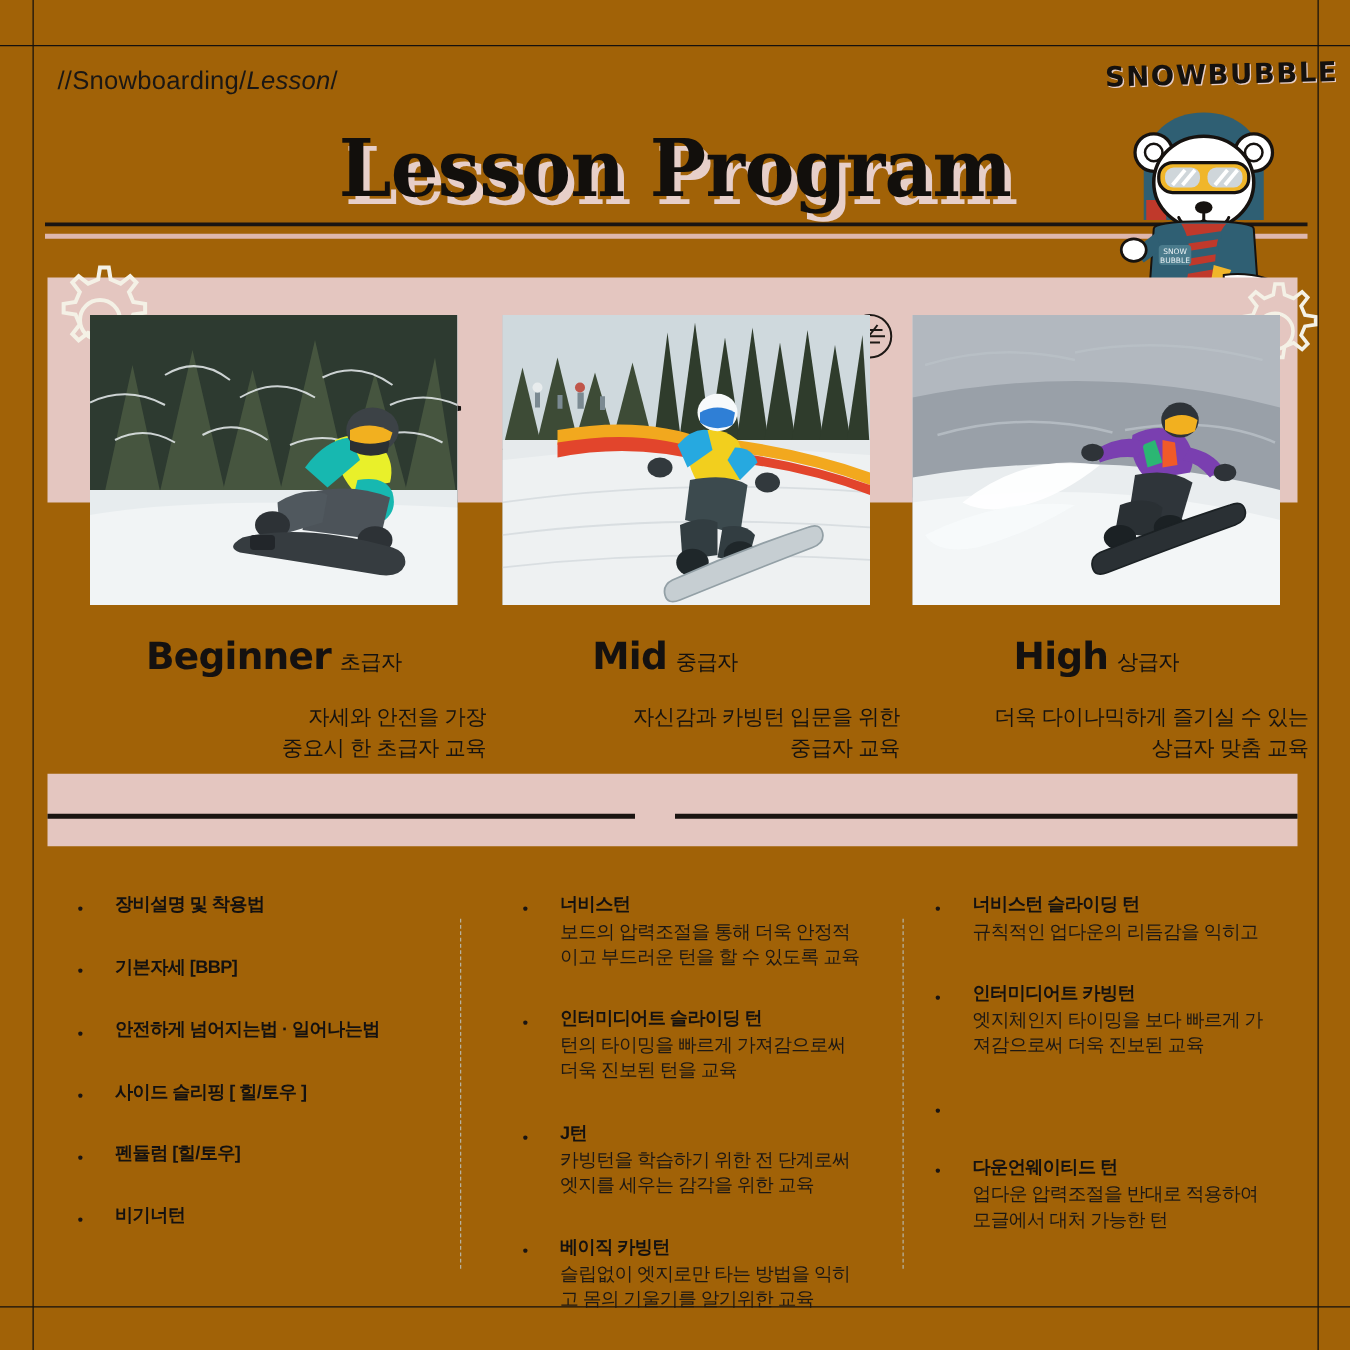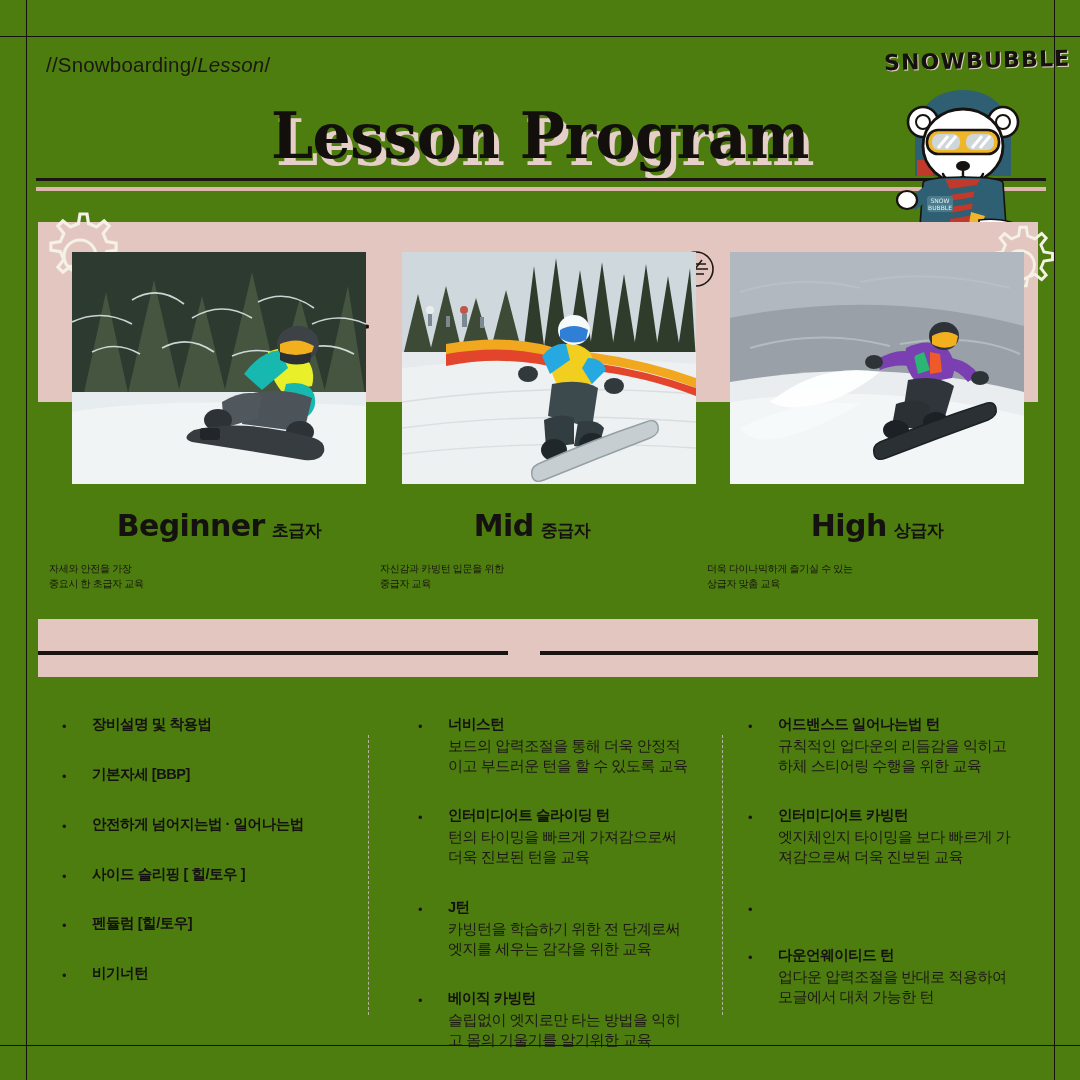--- a/index.html
+++ b/index.html
@@ -7,21 +7,21 @@
   html, body {
     width: 1080px; height: 1080px;
     background: #f0eee2;
     font-family: "Liberation Sans", "DejaVu Sans", sans-serif;
     overflow: hidden;
   }
 
   #page {
     position: relative;
     width: 1080px; height: 1080px;
-    background: #4d7c0f;
+    background: #a16207;
     overflow: hidden;
   }
 
   
   .frame-v-left  { position:absolute; left:26px;  top:0; width:1.4px; height:1080px; background:#15110e; }
   .frame-v-right { position:absolute; left:1054px;top:0; width:1.4px; height:1080px; background:#15110e; }
   .frame-h-top   { position:absolute; left:0; top:36px;   width:1080px; height:1.4px; background:#15110e; }
   .frame-h-bot   { position:absolute; left:0; top:1045px; width:1080px; height:1.4px; background:#15110e; }
 
   
@@ -87,26 +87,26 @@
     white-space:nowrap;
   }
   .lh1 { left:54px; }
   .lh2 { left:367px; }
   .lh3 { left:712px; }
   .level-en {
     font-family:"DejaVu Sans", sans-serif;
     font-weight:700; font-size:30px; color:#141110; letter-spacing:-0.6px;
   }
   .level-ko {
-    font-weight:700; font-size:17px; color:#141110; margin-left:7px;
+    font-weight:400; font-size:17px; color:#141110; margin-left:7px;
     letter-spacing:-0.5px;
   }
   .level-desc {
-    position:absolute; top:562px; width:340px; text-align:left;
-    font-size:10px; line-height:1.45; color:#17130f; font-weight:500;
+    position:absolute; top:562px; width:340px; text-align:right;
+    font-size:17px; line-height:1.45; color:#17130f; font-weight:500;
     letter-spacing:-0.3px;
   }
   .ld1 { left:49px; }
   .ld2 { left:380px; }
   .ld3 { left:707px; }
 
   
   .mid-band  { position:absolute; left:38px; top:619px; width:1000px; height:58px; background:#e4c6c0; }
   .mid-rule-a{ position:absolute; left:38px; top:651px; width:470px; height:3.5px; background:#1a1411; }
   .mid-rule-b{ position:absolute; left:540px;top:651px; width:498px; height:3.5px; background:#1a1411; }
@@ -464,24 +464,23 @@
           <div>고 몸의 기울기를 알기위한 교육</div>
         </div>
       </span>
     </div>
   </div>
 
   <div class="col c3">
     <div class="bullet-item spaced">
       <span class="dot">•</span>
       <span class="b-body">
-        <span class="b-title">어드밴스드 일어나는법 턴</span>
+        <span class="b-title">너비스턴 슬라이딩 턴</span>
         <div class="b-desc">
           <div>규칙적인 업다운의 리듬감을 익히고</div>
-          <div>하체 스티어링 수행을 위한 교육</div>
         </div>
       </span>
     </div>
     <div class="bullet-item spaced">
       <span class="dot">•</span>
       <span class="b-body">
         <span class="b-title">인터미디어트 카빙턴</span>
         <div class="b-desc">
           <div>엣지체인지 타이밍을 보다 빠르게 가</div>
           <div>져감으로써 더욱 진보된 교육</div>

